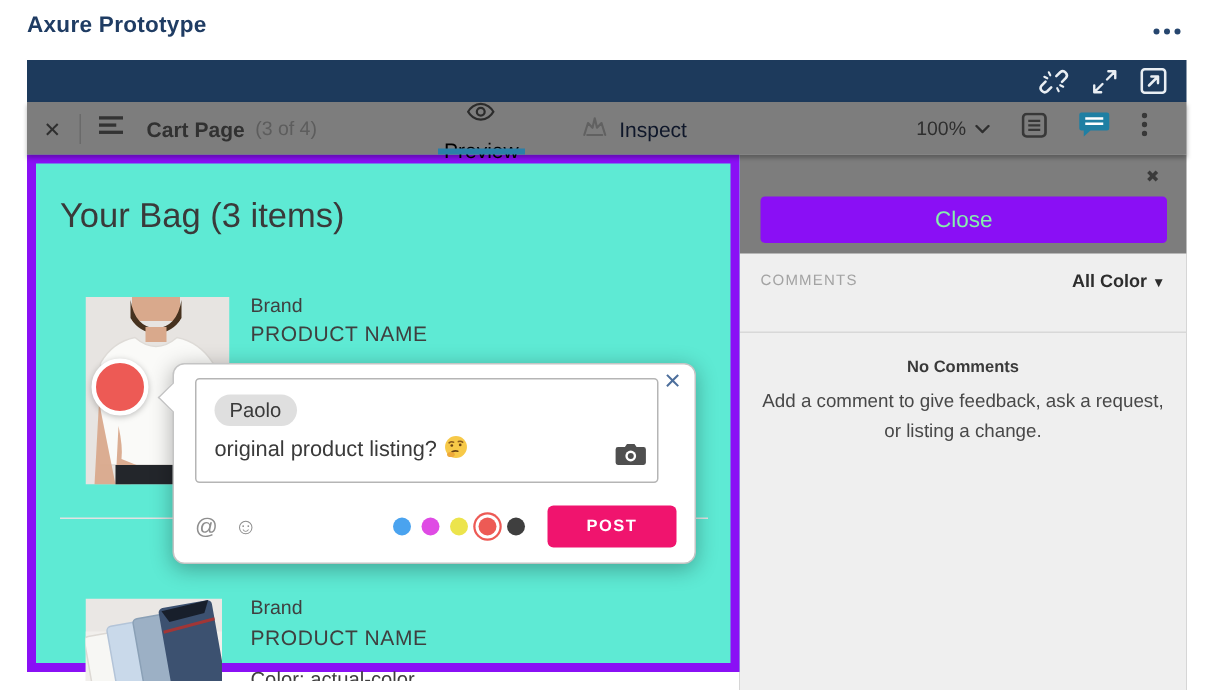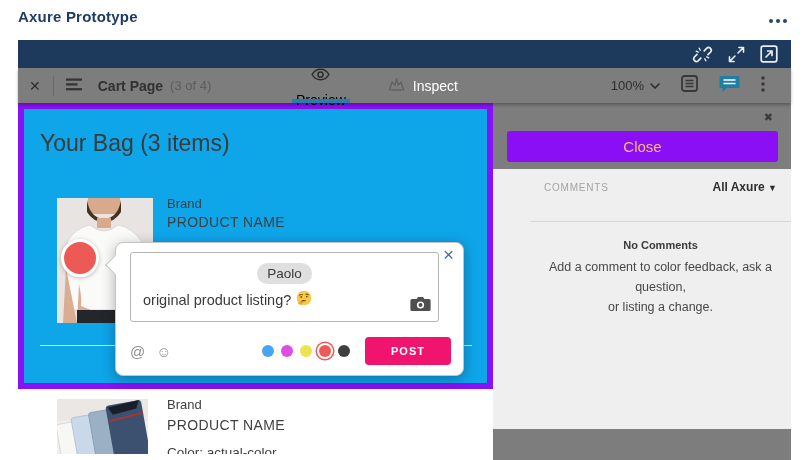--- a/index.html
+++ b/index.html
@@ -25,28 +25,28 @@
   #tb-close { margin-left:11px; font-size:14px; color:#2f2f2f; cursor:pointer; line-height:1; }
   .tb-divider { width:1px; height:20px; background:#6a6a6a; margin-left:12px; }
   #pages-btn { margin-left:12px; cursor:pointer; }
   #page-name { margin-left:15px; font-size:14px; font-weight:bold; color:#313131; }
   #page-count { margin-left:7px; font-size:13px; color:#5d5d5d; }
   #tabs { position:absolute; left:274px; top:0; height:100%; display:flex; gap:34px; }
   .tab { height:100%; display:flex; align-items:center; gap:8px; position:relative;
     font-size:14px; cursor:pointer; padding:0 4px; }
   .tab.active { color:#000000;flex-direction:column; }
   .tab.active .underline { position:absolute; left:0; bottom:0; width:100%; height:4px; background:#2a7fa7; }
-  .tab.inactive { color:#ffffff; }
+  .tab.inactive { color:#0f172a; }
   #tb-right { position:absolute; right:0; top:0; height:100%; display:flex;
     align-items:center; gap:21px; padding-right:26px; }
   #zoom-ctl { display:flex; align-items:center; gap:6px; font-size:13px; color:#2e2e2e; cursor:pointer; }
 
   
-  #viewport { position:absolute; left:18px; top:103px; width:475px; height:286px;
-    border:6px solid #8a10f5; background:#0ea5e9; z-index:4; }
+  #viewport { position:absolute; left:18px; top:103px; width:475px; height:345px;
+    border:6px solid #8a10f5; background:#5eead4; z-index:4; }
   #vp-inner { position:relative; width:463px; height:345px; overflow:hidden; }
   #bag-heading { position:absolute; left:16px; top:21px; font-size:23px; color:#3a3a3a; }
   .p-img { position:absolute; left:33px; }
   #p1-img { top:89px; }
   #p2-img { top:290px; }
   .brand { position:absolute; left:143px; font-size:13px; color:#3f3f3f; }
   .pname { position:absolute; left:143px; font-size:14px; color:#3f3f3f; letter-spacing:.4px; }
   #p1-brand { top:87px; } #p1-name { top:105px; }
   #p2-brand { top:288px; } #p2-name { top:308px; }
   #p2-color { position:absolute; left:143px; top:336px; font-size:13.5px; color:#3f3f3f; }
@@ -62,21 +62,21 @@
     background:#ffffff; border:1px solid #c4c4c4; border-radius:8px;
     box-shadow:0 3px 14px rgba(0,0,0,.3); z-index:7; }
   #popup-tail { position:absolute; left:-8px; top:15px; width:14px; height:14px;
     background:#ffffff; border-left:1px solid #c4c4c4; border-bottom:1px solid #c4c4c4;
     transform:rotate(45deg); }
   #popup-close { position:absolute; right:9px; top:2px; font-size:19px; color:#4d6f9c;
     cursor:pointer; line-height:1.1; }
   #comment-input { position:absolute; left:14px; top:9px; width:309px; height:70px;
     border:1px solid #b5b5b5; border-radius:3px; background:#fff; cursor:text;
     padding:10px 12px; font-size:14.5px; color:#3a3a3a; }
-  .c-line1 { display:flex; align-items:center; gap:9px;flex-direction:column; }
+  .c-line1 { display:flex; align-items:flex-end; gap:9px; }
   #author-badge { background:#dfdfdf; border-radius:13px; padding:3px 10px;
     font-size:13.5px; color:#3a3a3a; white-space:nowrap; }
   .c-line2 { margin-top:6px; display:flex; align-items:center; gap:5px; }
   #camera-btn { position:absolute; right:7px; bottom:6px; cursor:pointer; }
   #popup-bottom { position:absolute; left:14px; right:12px; bottom:10px; height:28px;
     display:flex; align-items:center; }
   #mention-btn { font-size:15px; color:#8f8f8f; cursor:pointer; }
   #emoji-btn { font-size:15px; color:#8f8f8f; margin-left:11px; cursor:pointer; }
   #dots { display:flex; align-items:center; gap:7px; margin-left:auto; margin-right:15px; }
   .dot { width:12px; height:12px; border-radius:50%; cursor:pointer; }
@@ -84,24 +84,24 @@
   #post-btn { width:86px; height:28px; background:#f0146e; border-radius:4px;
     color:#ffffff; font-size:11px; font-weight:bold; letter-spacing:1px;
     display:flex; align-items:center; justify-content:center; cursor:pointer; }
 
   
   #sidebar { position:absolute; left:493px; top:103px; width:298px; height:357px;
     background:#7d7d7d; z-index:3; }
   #sb-close { position:absolute; right:18px; top:8px; font-size:11px; color:#3b3b3b;
     cursor:pointer; }
   #close-btn { position:absolute; left:14px; top:28px; width:271px; height:31px;
-    background:#8a0ff5; border-radius:3px; color:#fdba74; font-size:15px;
+    background:#8a0ff5; border-radius:3px; color:#86efac; font-size:15px;
     display:flex; align-items:center; justify-content:center; cursor:pointer; }
-  #sb-panel { position:absolute; left:0; top:66px; width:298px; height:260px;
-    background:#efefef;padding-left:37px; }
+  #sb-panel { position:absolute; left:0; top:66px; width:298px; height:291px;
+    background:#efefef; }
   #sb-head { display:flex; justify-content:space-between; align-items:center;
     padding:11px 14px 0 14px; }
   #comments-label { font-size:10px; color:#a3a3a3; letter-spacing:.8px; }
   #all-pages { font-size:12px; font-weight:bold; color:#2d2d2d; cursor:pointer; }
   #all-pages .caret { font-size:9px; }
   #sb-divider { margin-top:27px; height:1px; background:#d8d8d8; }
   #no-comments { margin-top:17px; text-align:center; font-size:11px; font-weight:bold; color:#3a3a3a; }
   #nc-help { margin-top:6px; text-align:center; font-size:12.5px; color:#484848; line-height:20px; }
 </style>
 </head>
@@ -289,24 +289,24 @@
   </div>
 </div>
 
 <div id="sidebar">
   <span id="sb-close">✖</span>
   <div id="close-btn">Close</div>
   <div id="sb-panel">
     <div id="sb-head">
       <span id="comments-label">COMMENTS</span>
       <span id="all-pages">
-        <span>All Axure</span>
+        <span>All Color</span>
         <span class="caret">▼</span>
       </span>
     </div>
     <div id="sb-divider"></div>
     <div id="no-comments">No Comments</div>
     <div id="nc-help">
-      <div>Add a comment to color feedback, ask a question,</div>
+      <div>Add a comment to give feedback, ask a request,</div>
       <div>or listing a change.</div>
     </div>
   </div>
 </div>
 
 </body></html>

